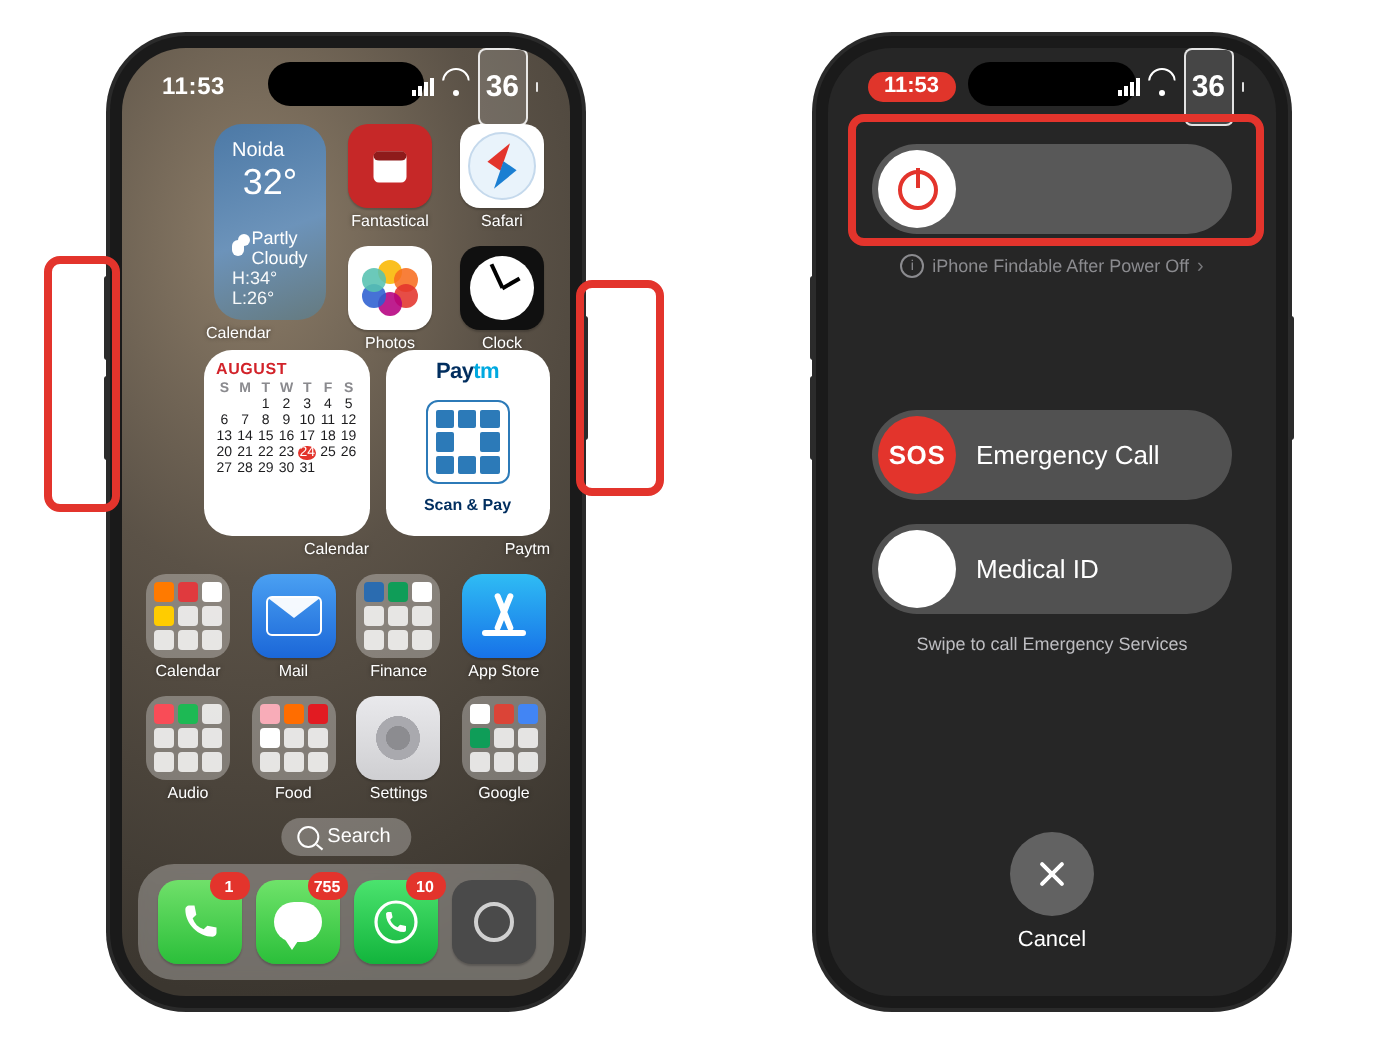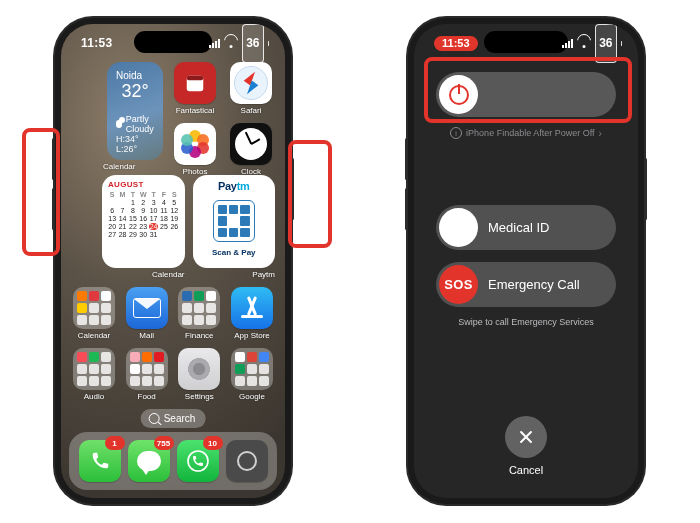--- a/index.html
+++ b/index.html
@@ -109,21 +109,21 @@
     width: 14px; height: 14px; border: 1.5px solid #fff; border-radius: 50%;
     clip-path: polygon(0 0, 100% 0, 100% 45%, 0 45%);
     box-sizing: border-box;
   }
   .batt-box {
     display: flex; align-items: center; gap: 1px;
     border: 1px solid rgba(255,255,255,.85);
     border-radius: 4px;
     padding: 12px 3px;
     height: 13px;
-    font-size: 12px;
+    font-size: 15px;
     font-weight: 700;
     background: rgba(255,255,255,.15);
   }
   .batt-tip { width: 1.5px; height: 5px; background: rgba(255,255,255,.85); border-radius: 1px; }
 
   
   .ann {
     position: absolute;
     border: 4px solid #e3342c;
     border-radius: 8px;
@@ -681,31 +681,31 @@
 
         <div class="findable">
           <span class="info-ic">i</span>
           <span>iPhone Findable After Power Off</span>
           <span class="chev">›</span>
         </div>
 
         <div class="ro-gap"></div>
 
         <div class="ro-row">
+          <div class="rknob sos">
+              <span>SOS</span>
+            </div>
+          <span>Emergency Call</span>
+        </div>
+
+        <div class="ro-row">
           <div class="rknob med">
               <span>✱</span>
             </div>
           <span>Medical ID</span>
-        </div>
-
-        <div class="ro-row">
-          <div class="rknob sos">
-              <span>SOS</span>
-            </div>
-          <span>Emergency Call</span>
         </div>
 
         <div class="swipe-note">Swipe to call Emergency Services</div>
 
         <div class="cancel-wrap">
           <div class="cancel-btn">
             <div class="x-ic"></div>
           </div>
           <div class="cancel-label">Cancel</div>
         </div>

